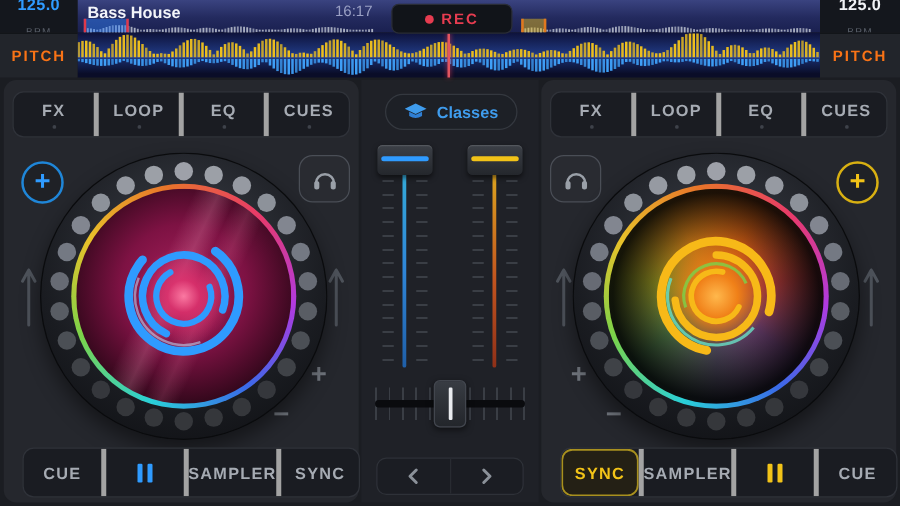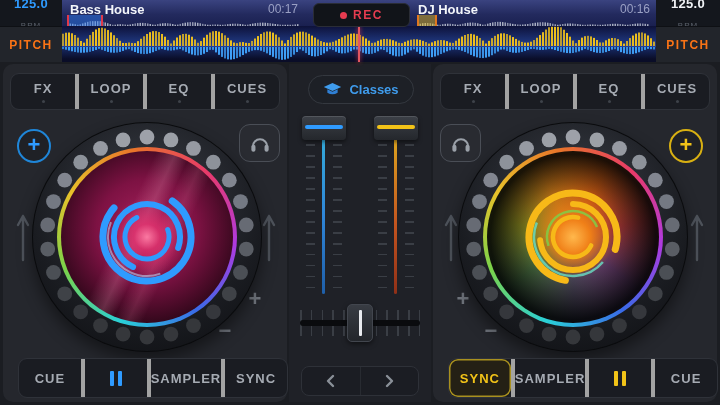--- a/index.html
+++ b/index.html
@@ -110,25 +110,21 @@
   .nav-cell + .nav-cell { border-left:1px solid #282b31; }
 </style>
 </head>
 <body>
 
 <div id="app">
 
   <div id="strip">
     <div class="trackinfo" id="trackinfo-left">
       <span class="track-title">Bass House</span>
-      <span class="track-time">00:17</span>
-    </div>
-    <div class="trackinfo" id="trackinfo-right">
-      <span class="track-title">DJ House</span>
-      <span class="track-time">00:16</span>
+      <span class="track-time">16:17</span>
     </div>
     <div class="mini" id="mini-left">
       <div id="mini-left-wave" style="position:absolute;left:0;top:0;width:232px;height:9px;"><svg width="232" height="9">
             <rect x="0" y="2.4936474963195425" width="1.5" height="4.012705007360915" fill="#aab0c2" opacity="0.72"></rect>
             <rect x="2.5" y="2.516472266309745" width="1.5" height="3.9670554673805096" fill="#aab0c2" opacity="0.9003809524265535"></rect>
             <rect x="5" y="2.760336203393428" width="1.5" height="3.479327593213144" fill="#aab0c2" opacity="0.9959259243967689"></rect>
             <rect x="7.5" y="3.221023078981262" width="1.5" height="2.557953842037476" fill="#aab0c2" opacity="0.9616986226616847"></rect>
             <rect x="10" y="3.75" width="1.5" height="1.5" fill="#aab0c2" opacity="0.8137966820436534"></rect>
             <rect x="12.5" y="3.3082324572971737" width="1.5" height="2.383535085405653" fill="#aab0c2" opacity="0.8182193037530936"></rect>
             <rect x="15" y="2.4534431133263013" width="1.5" height="4.0931137733473975" fill="#aab0c2" opacity="0.9640412162758045"></rect>

